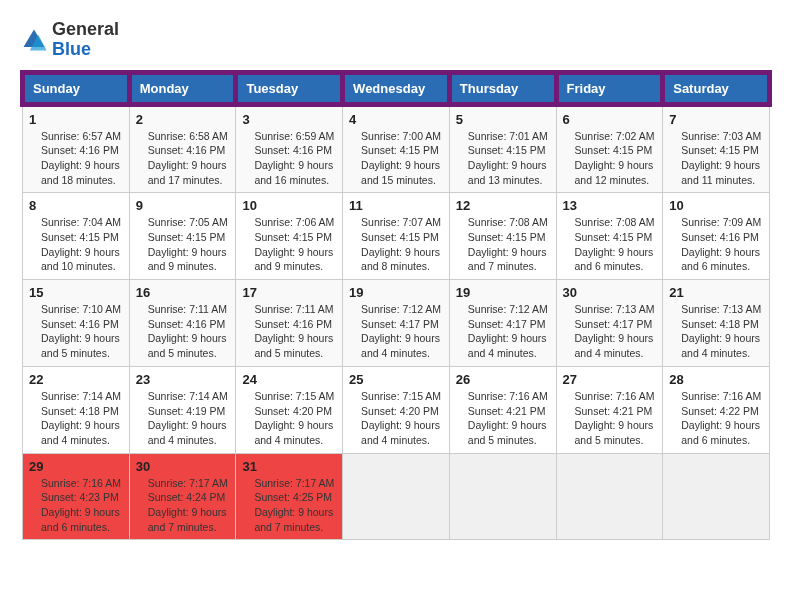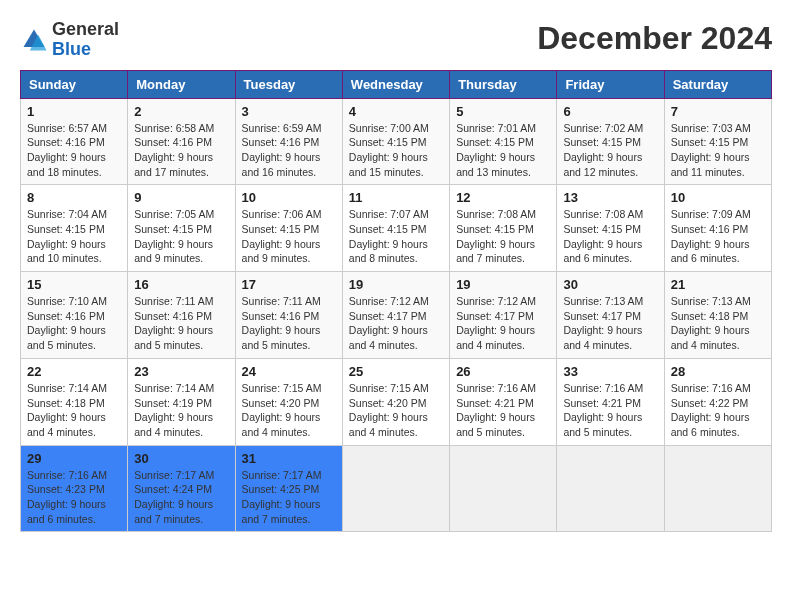--- a/index.html
+++ b/index.html
@@ -49,68 +49,68 @@
       border-collapse: collapse;
       font-size: 11px;
     }
     .calendar-table thead tr th {
       background-color: #2a6db5;
       color: #fff;
       padding: 6px 8px;
       text-align: left;
       font-size: 13px;
       font-weight: bold;
-      border: 1px solid #701a75;
+      border: 5px solid #701a75;
     }
     .calendar-table tbody tr td {
       border: 1px solid #ccc;
       vertical-align: top;
       padding: 5px 6px;
       width: calc(100% / 7);
       height: 80px;
       background: #fff;
     }
     .calendar-table tbody tr:nth-child(odd) td {
       background: #f9f9f9;
     }
     .calendar-table tbody tr:last-child td {
-      background: #3b82f6;
+      background: #ef4444;
     }
     .day-num {
       font-weight: bold;
       font-size: 13px;
       color: #222;
       display: block;
       margin-bottom: 2px;
     }
     .day-info {
       color: #333;
       font-size: 10.5px;
       line-height: 1.4;
+      margin-left: 12px;
     }
     .empty-cell {
       background: #f0f0f0 !important;
     }
   </style>
 </head>
 <body>
 
 <div class="header-area">
   <div class="logo">
     <svg class="logo-icon" viewBox="0 0 40 40">
       <polygon points="20,5 35,30 5,30" fill="#2a6db5"></polygon>
       <polygon points="26,12 38,35 14,35" fill="#1a9ad7" opacity="0.7"></polygon>
     </svg>
     <div class="logo-text">
       <span class="logo-general">General</span><br>
       <span class="logo-blue">Blue</span>
     </div>
   </div>
   <div class="title-area">
-    <div class="month-title">December 2024</div>
   </div>
 </div>
 
 <table class="calendar-table">
   <thead>
     <tr>
     <th>Sunday</th>
         <th>Monday</th>
         <th>Tuesday</th>
         <th>Wednesday</th>
@@ -225,21 +225,21 @@
         </td>
         <td>
           <span class="day-num">25</span>
           <div class="day-info">Sunrise: 7:15 AM<br>Sunset: 4:20 PM<br>Daylight: 9 hours and 4 minutes.</div>
         </td>
         <td>
           <span class="day-num">26</span>
           <div class="day-info">Sunrise: 7:16 AM<br>Sunset: 4:21 PM<br>Daylight: 9 hours and 5 minutes.</div>
         </td>
         <td>
-          <span class="day-num">33</span>
+          <span class="day-num">27</span>
           <div class="day-info">Sunrise: 7:16 AM<br>Sunset: 4:21 PM<br>Daylight: 9 hours and 5 minutes.</div>
         </td>
         <td>
           <span class="day-num">28</span>
           <div class="day-info">Sunrise: 7:16 AM<br>Sunset: 4:22 PM<br>Daylight: 9 hours and 6 minutes.</div>
         </td>
       </tr>
       <tr>
         <td>
           <span class="day-num">29</span>

